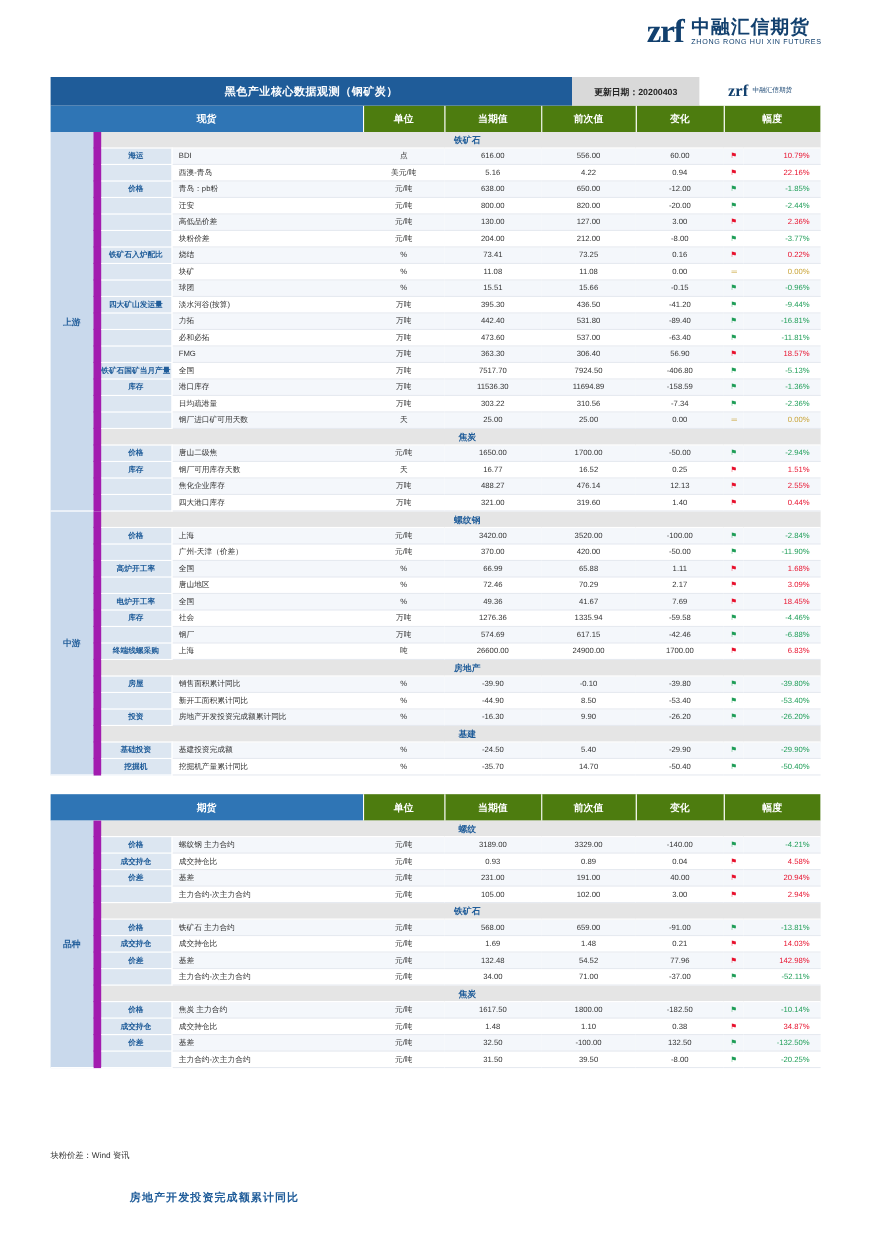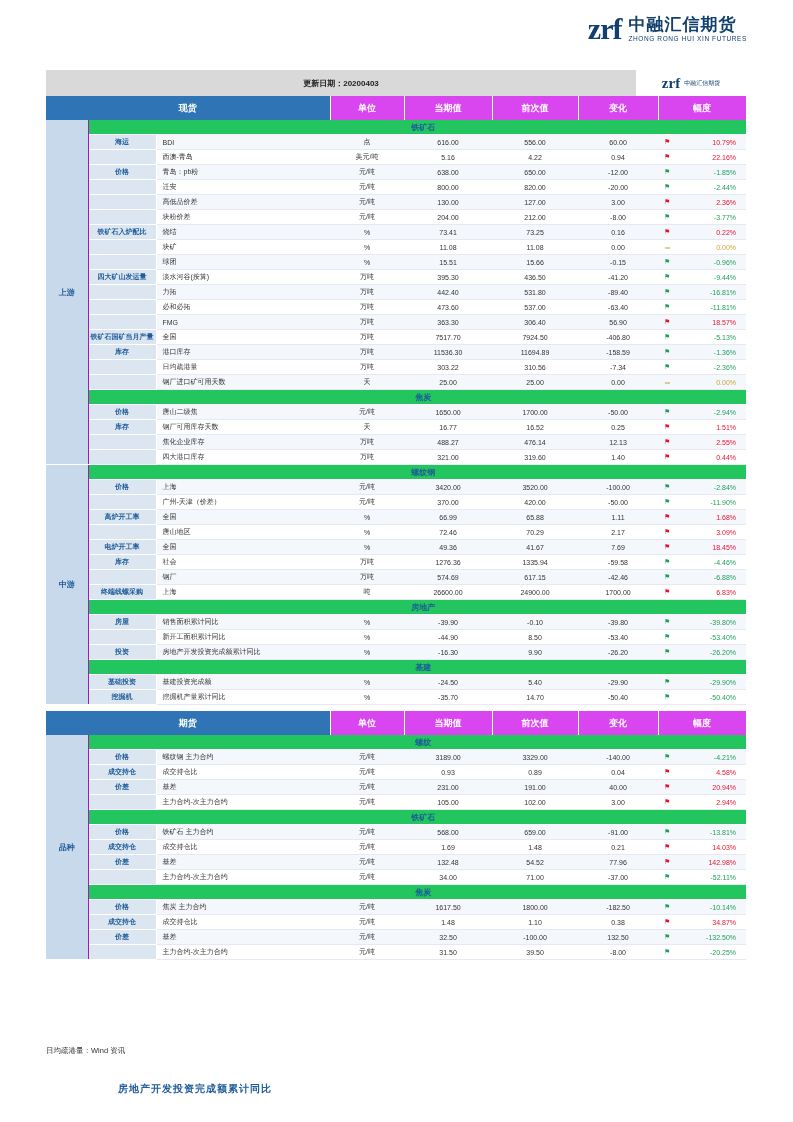--- a/index.html
+++ b/index.html
@@ -35,32 +35,32 @@
   .title-logo{
     flex:0 0 110px;background:#ffffff;display:flex;align-items:center;justify-content:center;gap:4px;
   }
   .title-logo .m{font-family:"Liberation Serif",serif;font-size:15px;font-weight:bold;color:#12406e;}
   .title-logo .t{font-size:6px;color:#12406e;line-height:1.1;}
 
   table{border-collapse:collapse;width:100%;table-layout:fixed;}
   td{padding:0;vertical-align:middle;height:14px;}
 
   .hdr td{
-    background:#d946ef;color:#fff;font-weight:bold;font-size:9px;text-align:center;height:24px;
+    background:#4d7c0f;color:#fff;font-weight:bold;font-size:9px;text-align:center;height:24px;
     border-right:1px solid #ffffff;
   }
   .hdr td.first{background:#2f75b5;text-align:center;}
 
   .side{
     background:#c9d9ec;color:#1f5c99;font-weight:bold;font-size:8px;text-align:center;
-    border-right:1px solid #a21caf;border-bottom:1px solid #ffffff;
+    border-right:7px solid #a21caf;border-bottom:1px solid #ffffff;
   }
 
   .grp{
-    background:#22c55e;color:#1f5c99;font-weight:bold;font-size:8px;text-align:center;
+    background:#e5e5e5;color:#1f5c99;font-weight:bold;font-size:8px;text-align:center;
     border-bottom:1px solid #ffffff;
     padding-left:12px;
   }
   .sub{
     background:#dce6f1;color:#1f5c99;font-weight:bold;font-size:7px;text-align:center;
     border-right:1px solid #ffffff;border-bottom:1px solid #ffffff;
   }
   .sub-blank{background:#dce6f1;border-right:1px solid #fff;border-bottom:1px solid #fff;}
 
   .item{padding-left:6px;font-size:7px;color:#333;border-bottom:1px solid #e6eaf0;background:#fff;}
@@ -87,20 +87,21 @@
     <span class="logo-mark">zrf</span>
     <span class="logo-text">
       <div class="logo-cn">中融汇信期货</div>
       <div class="logo-en">ZHONG RONG HUI XIN FUTURES</div>
     </span>
   </div>
 
   <div class="sheet">
 
     <div class="titlerow">
+      <div class="title-main">黑色产业核心数据观测（钢矿炭）</div>
       <div class="title-date">更新日期：20200403</div>
       <div class="title-logo">
         <span class="m">zrf</span>
         <span class="t">中融汇信期货</span>
       </div>
     </div>
 
     <table id="spot-table">
       <colgroup>
         <col style="width:42px">
@@ -475,21 +476,21 @@
             <td class="unit">%</td>
             <td class="cur">-35.70</td>
             <td class="prev">14.70</td>
             <td class="chg">-50.40</td>
             <td class="flagcell"><span class="flag down">⚑</span></td>
             <td class="pct down">-50.40%</td>
           </tr>
         </tbody>
       </table>
 
-    <table id="fut-table" style="margin-top:6px">
+    <table id="fut-table" style="margin-top:17px">
       <colgroup>
         <col style="width:42px">
           <col style="width:68px">
           <col style="width:174px">
         <col style="width:74px">
           <col style="width:88px">
           <col style="width:86px">
         <col style="width:80px">
           <col style="width:18px">
           <col style="width:70px">
@@ -631,16 +632,16 @@
             <td class="prev">39.50</td>
             <td class="chg">-8.00</td>
             <td class="flagcell"><span class="flag down">⚑</span></td>
             <td class="pct down">-20.25%</td>
           </tr>
         </tbody>
       </table>
 
   </div>
 
-  <div class="source">日均疏港量：Wind 资讯</div>
+  <div class="source">块粉价差：Wind 资讯</div>
   <div class="disclaim">房地产开发投资完成额累计同比</div>
 
 </div>
 
 </body></html>

